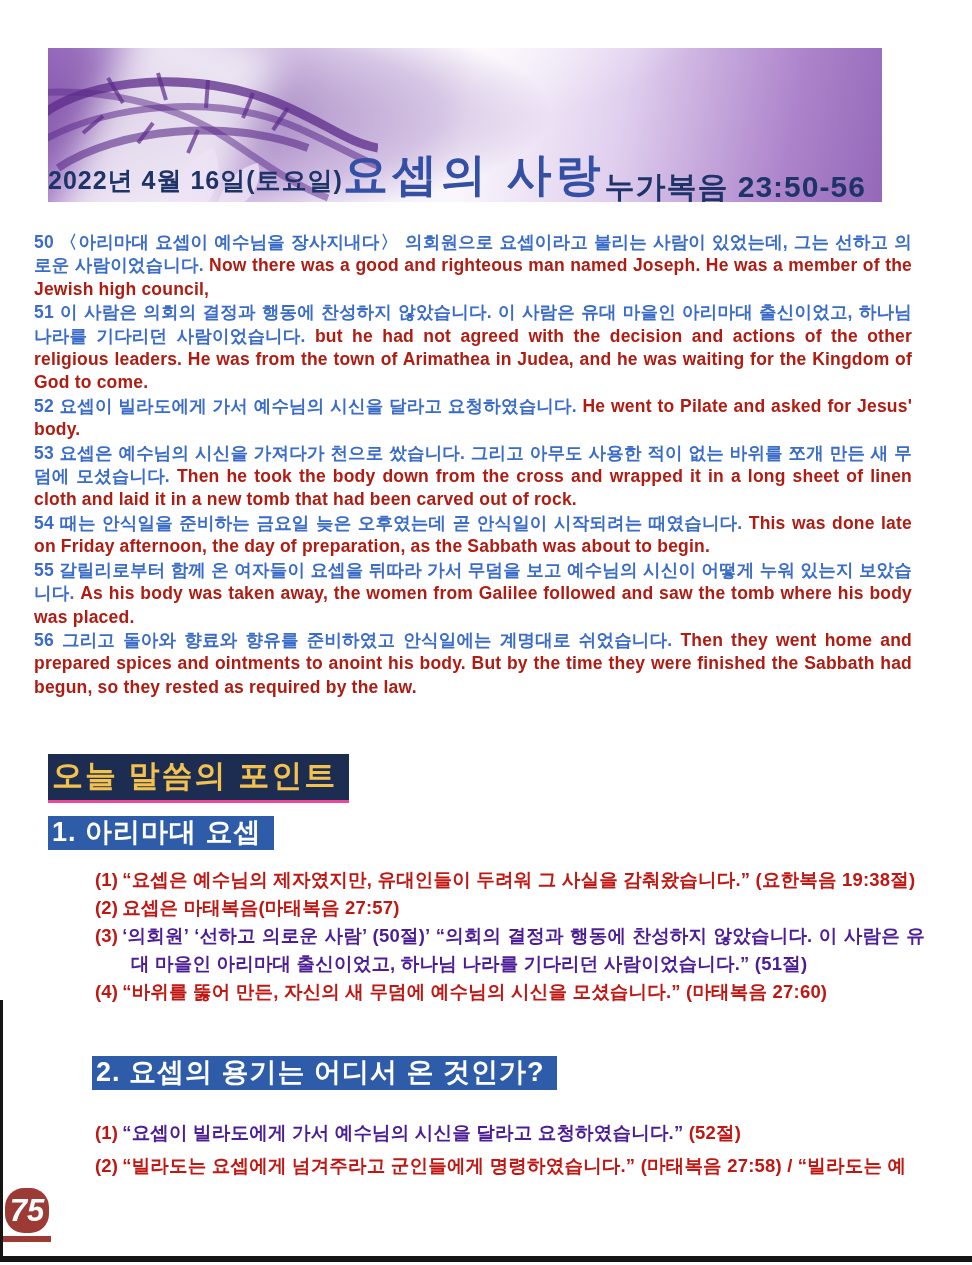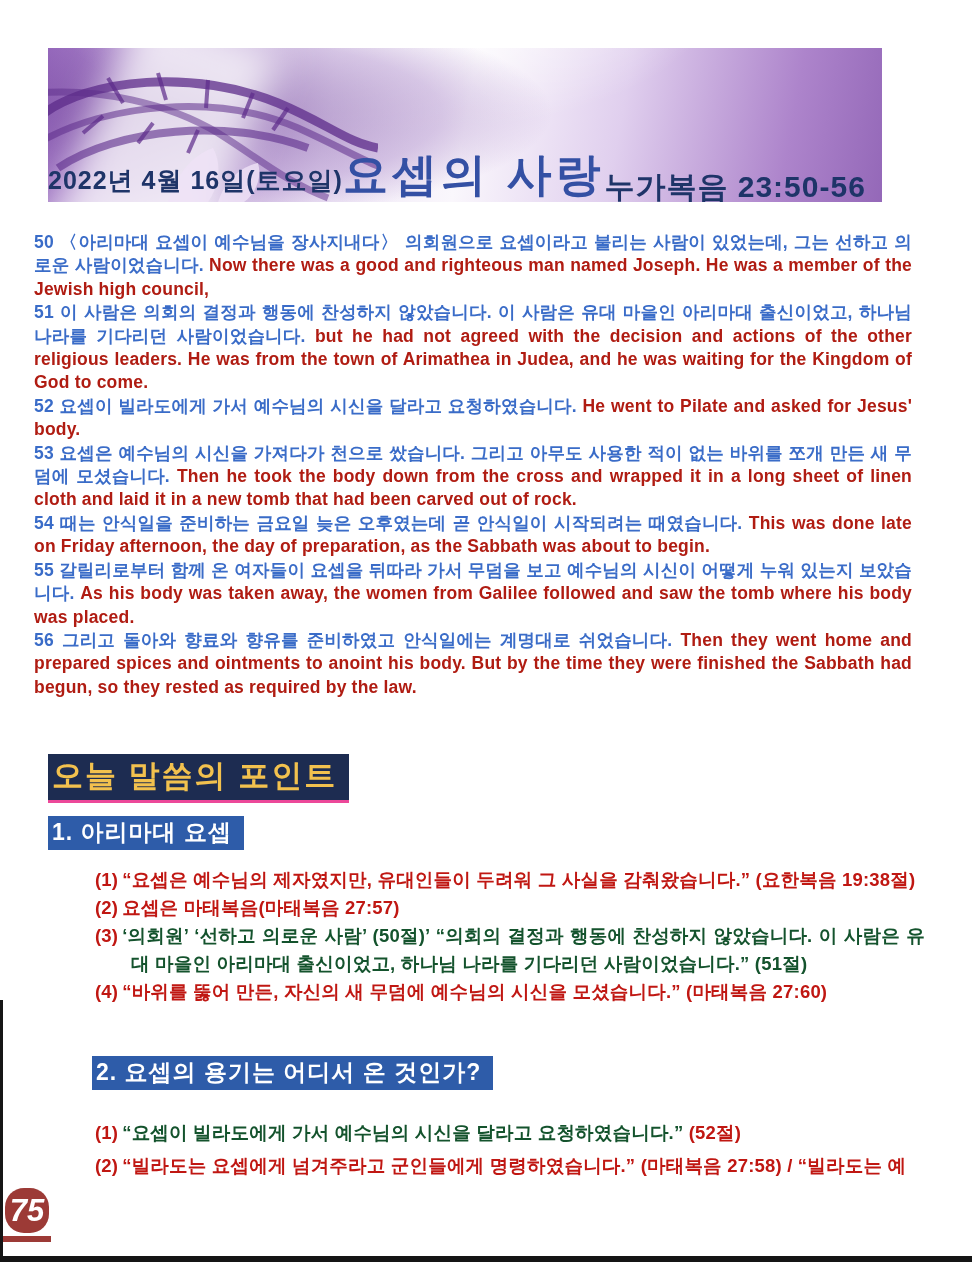--- a/index.html
+++ b/index.html
@@ -35,33 +35,33 @@
   .kr{color:#3a6cc8;}
   .en{color:#b01c12;}
   
   .points-header{
     position:absolute;left:48px;top:754px;
     background:#1d2c51;color:#f2c14e;font-size:31px;line-height:36px;
     padding:4px 12px 6px 4px;letter-spacing:2px;border-bottom:3px solid #ec4899;
   }
   .sec-heading{
     position:absolute;left:48px;
-    background:#2e5ca9;color:#ffffff;font-size:23px;line-height:27px;
+    background:#2e5ca9;color:#ffffff;font-size:27px;line-height:27px;
     padding:3px 12px 4px 4px;letter-spacing:1px;
   }
   .sec1-heading{top:816px;}
   .sec2-heading{top:1056px;margin-left:44px;}
   .pt-list{position:absolute;left:95px;width:830px;}
   .sec1-list{top:866px;}
   .sec2-list{top:1116px;}
   .pt{font-size:18.5px;line-height:28px;text-align:justify;
       padding-left:36px;text-indent:-36px;letter-spacing:.2px;}
   .sec2-list .pt{line-height:33px;}
   .red{color:#c01712;}
-  .blue{color:#14532d;}
+  .blue{color:#4c1d95;}
   .pt .num{padding-right:4px;}
   
   .page-badge{
     position:absolute;left:5px;top:1188px;width:44px;height:45px;background:#9c3a36;
     color:#ffffff;font-style:italic;font-size:31px;display:flex;align-items:center;justify-content:center;border-radius:19px;
   }
   .badge-underline{position:absolute;left:3px;top:1236px;width:48px;height:6px;background:#9c3a36;}
   .bottom-rule{position:absolute;left:0;top:1256px;width:972px;height:6px;background:#151515;}
   .left-rule{position:absolute;left:0;top:1000px;width:3px;height:262px;background:#151515;}
 </style>

